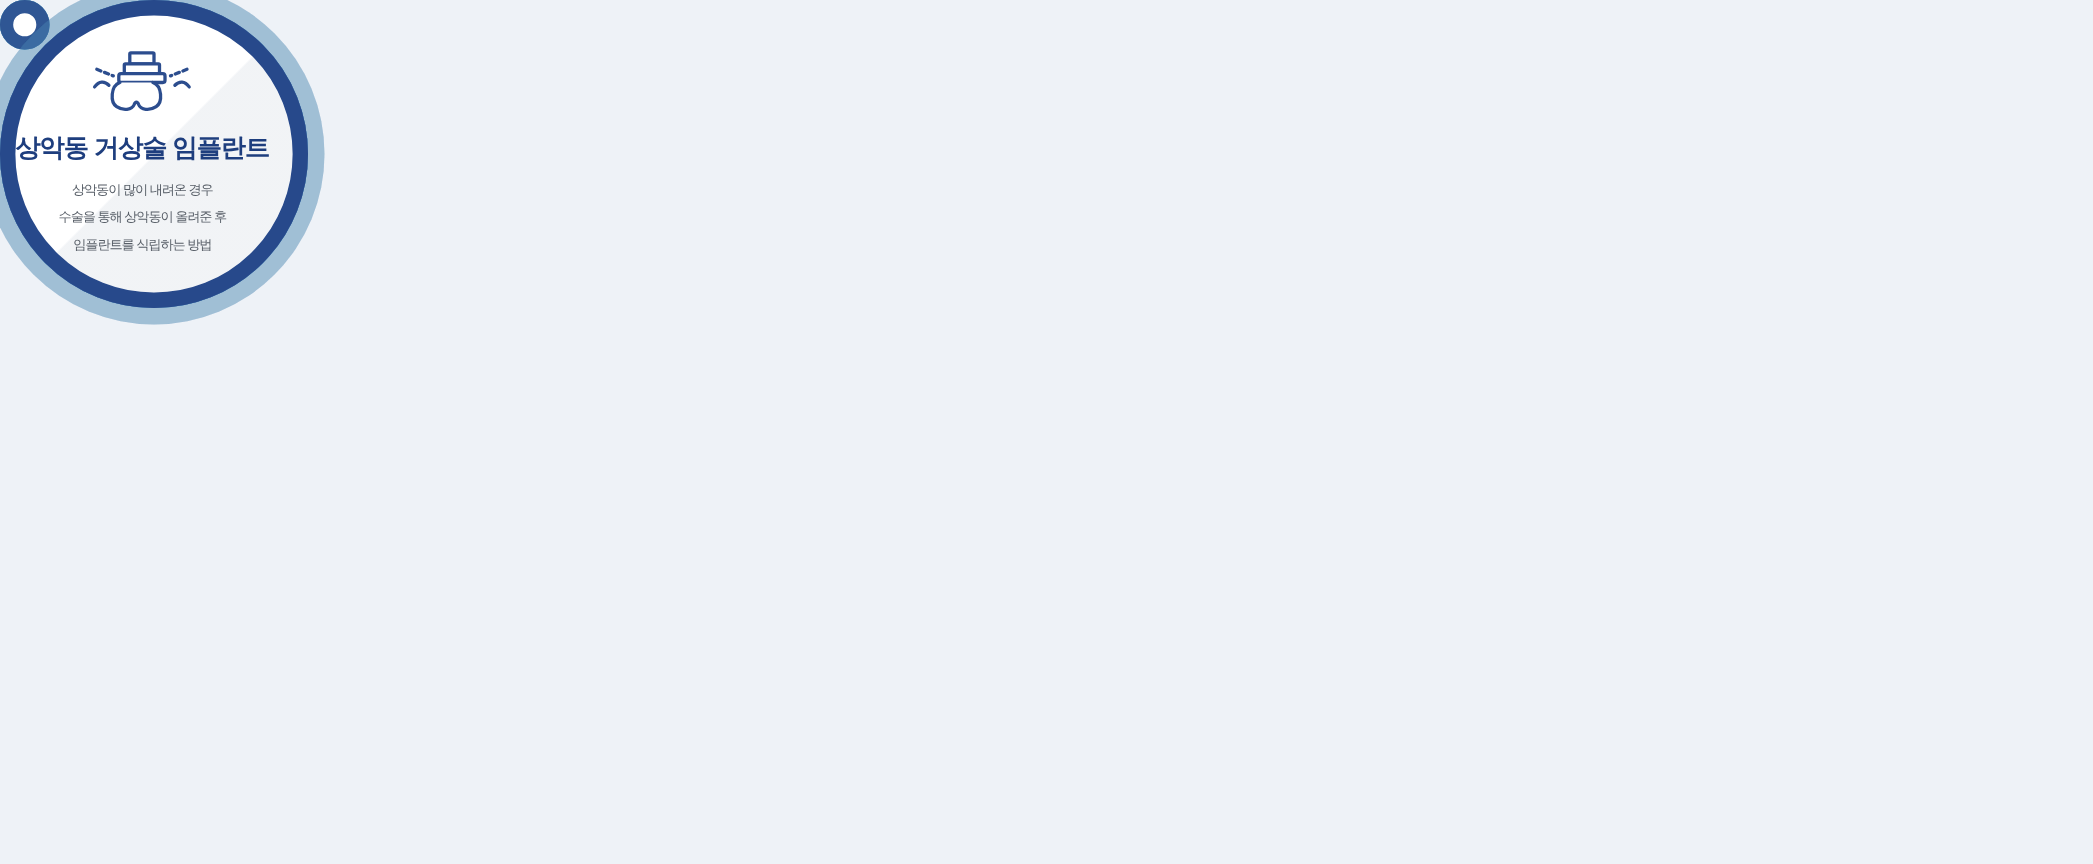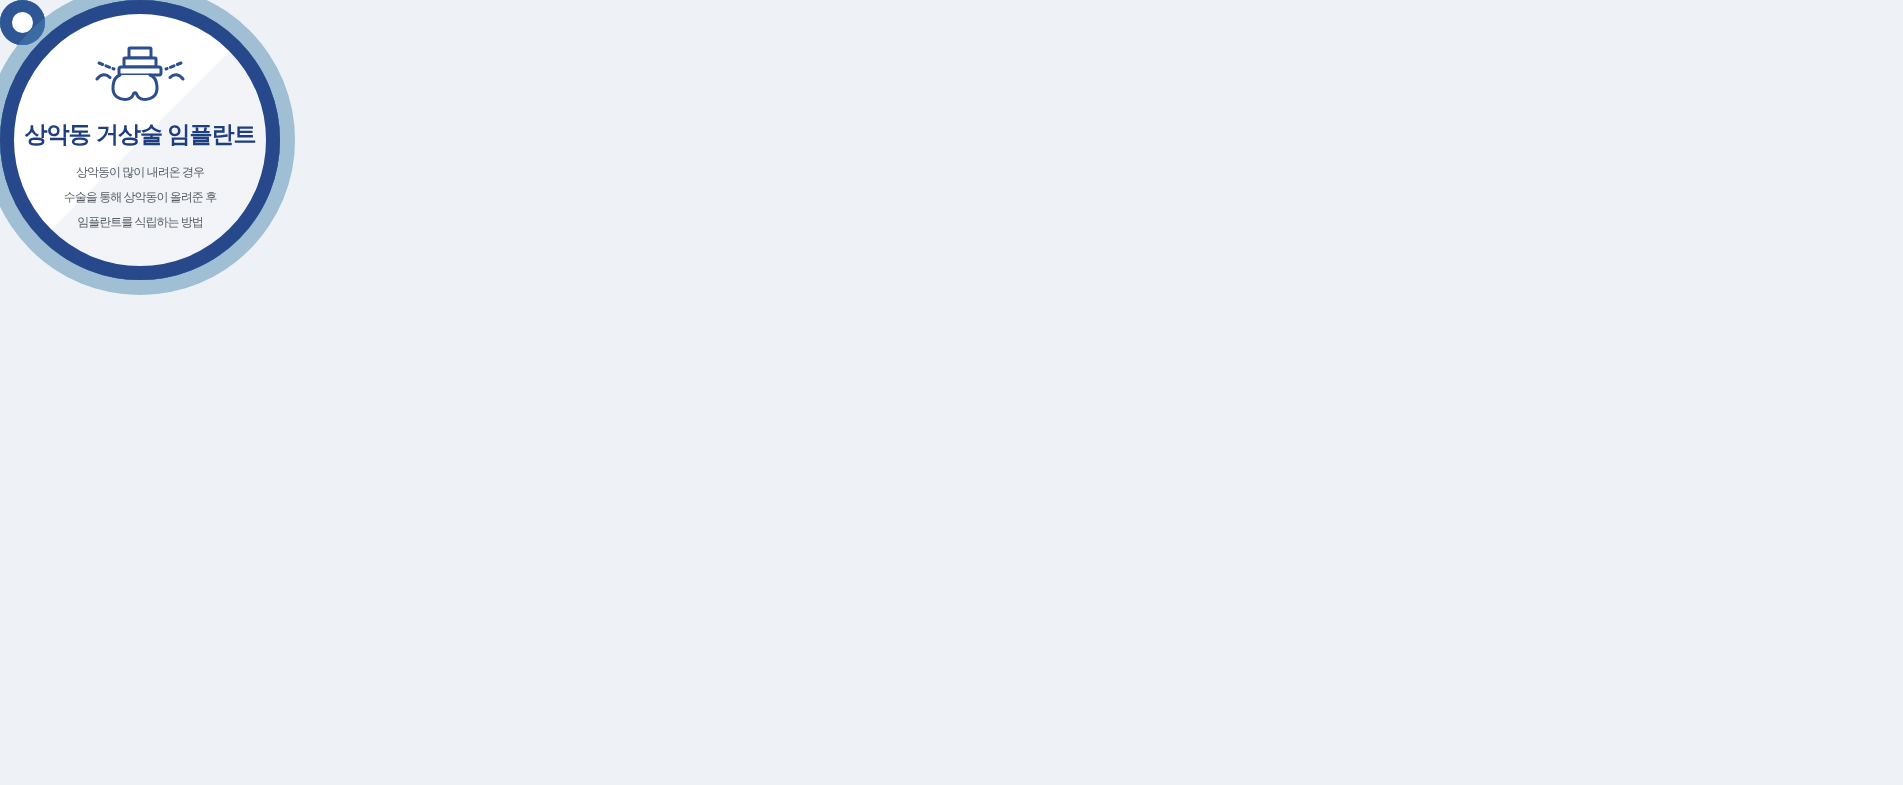--- a/index.html
+++ b/index.html
@@ -21,21 +21,21 @@
 
   
   .donut{position:absolute;width:21px;height:21px;border-radius:50%;background:#fff;z-index:2;}
   .d-blue {left:564; top:286; border:12px solid #559aec;}
   .d-teal {left:850; top:520; border:12px solid #6ecec5;}
   .d-steel{left:1138;top:285; border:12px solid #5d89b2;}
   .d-navy {left:1424;top:519; border:12px solid #2f5694;}
 
   
   .node{position:absolute;width:252px;height:252px;border-radius:50%;
-        background:#fff;z-index:3;display:flex;align-items:center;justify-content:center;
+        background:#fff;z-index:3;display:flex;align-items:center;justify-content:flex-start;
         text-align:center;overflow:hidden;}
   .node::after{content:"";position:absolute;inset:0;border-radius:50%;
         background:linear-gradient(135deg,rgba(0,0,0,0) 50%,rgba(84,110,140,0.08) 50.5%);z-index:0;}
   .content{position:relative;z-index:1;display:flex;flex-direction:column;align-items:center;}
   .n-bone  {left:735; top:165; border:14px solid #63c8bd; box-shadow:0 0 0 15px rgba(99,200,189,0.16);}
   .n-ext   {left:446; top:404; border:14px solid #4a95ea; box-shadow:0 0 0 15px rgba(74,149,234,0.15);}
   .n-dent  {left:1022;top:404; border:14px solid #5d86aa; box-shadow:0 0 0 15px rgba(93,134,170,0.15);}
   .n-sinus {left:1307;top:165; border:14px solid #27498b; box-shadow:0 0 0 15px rgba(39,73,139,0.13);}
 
   .title{font-size:23px;font-weight:bold;letter-spacing:-1px;white-space:nowrap;margin-top:12px;}

